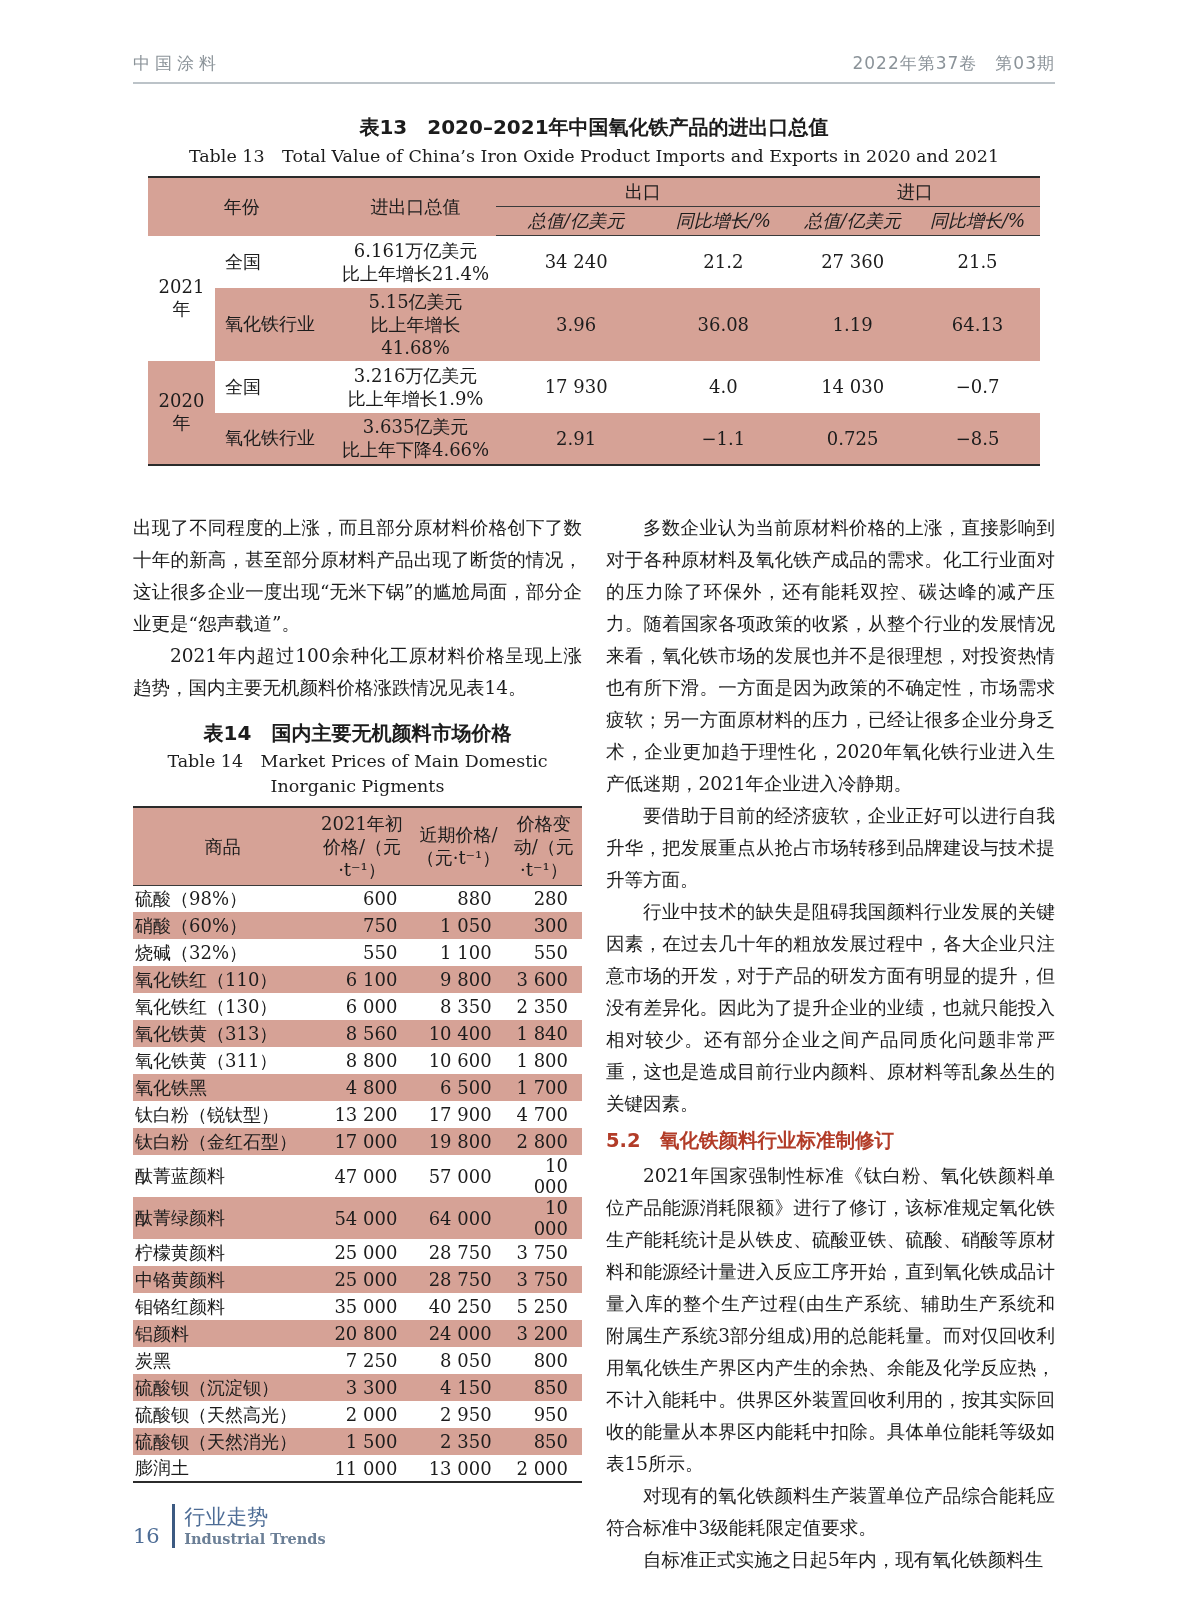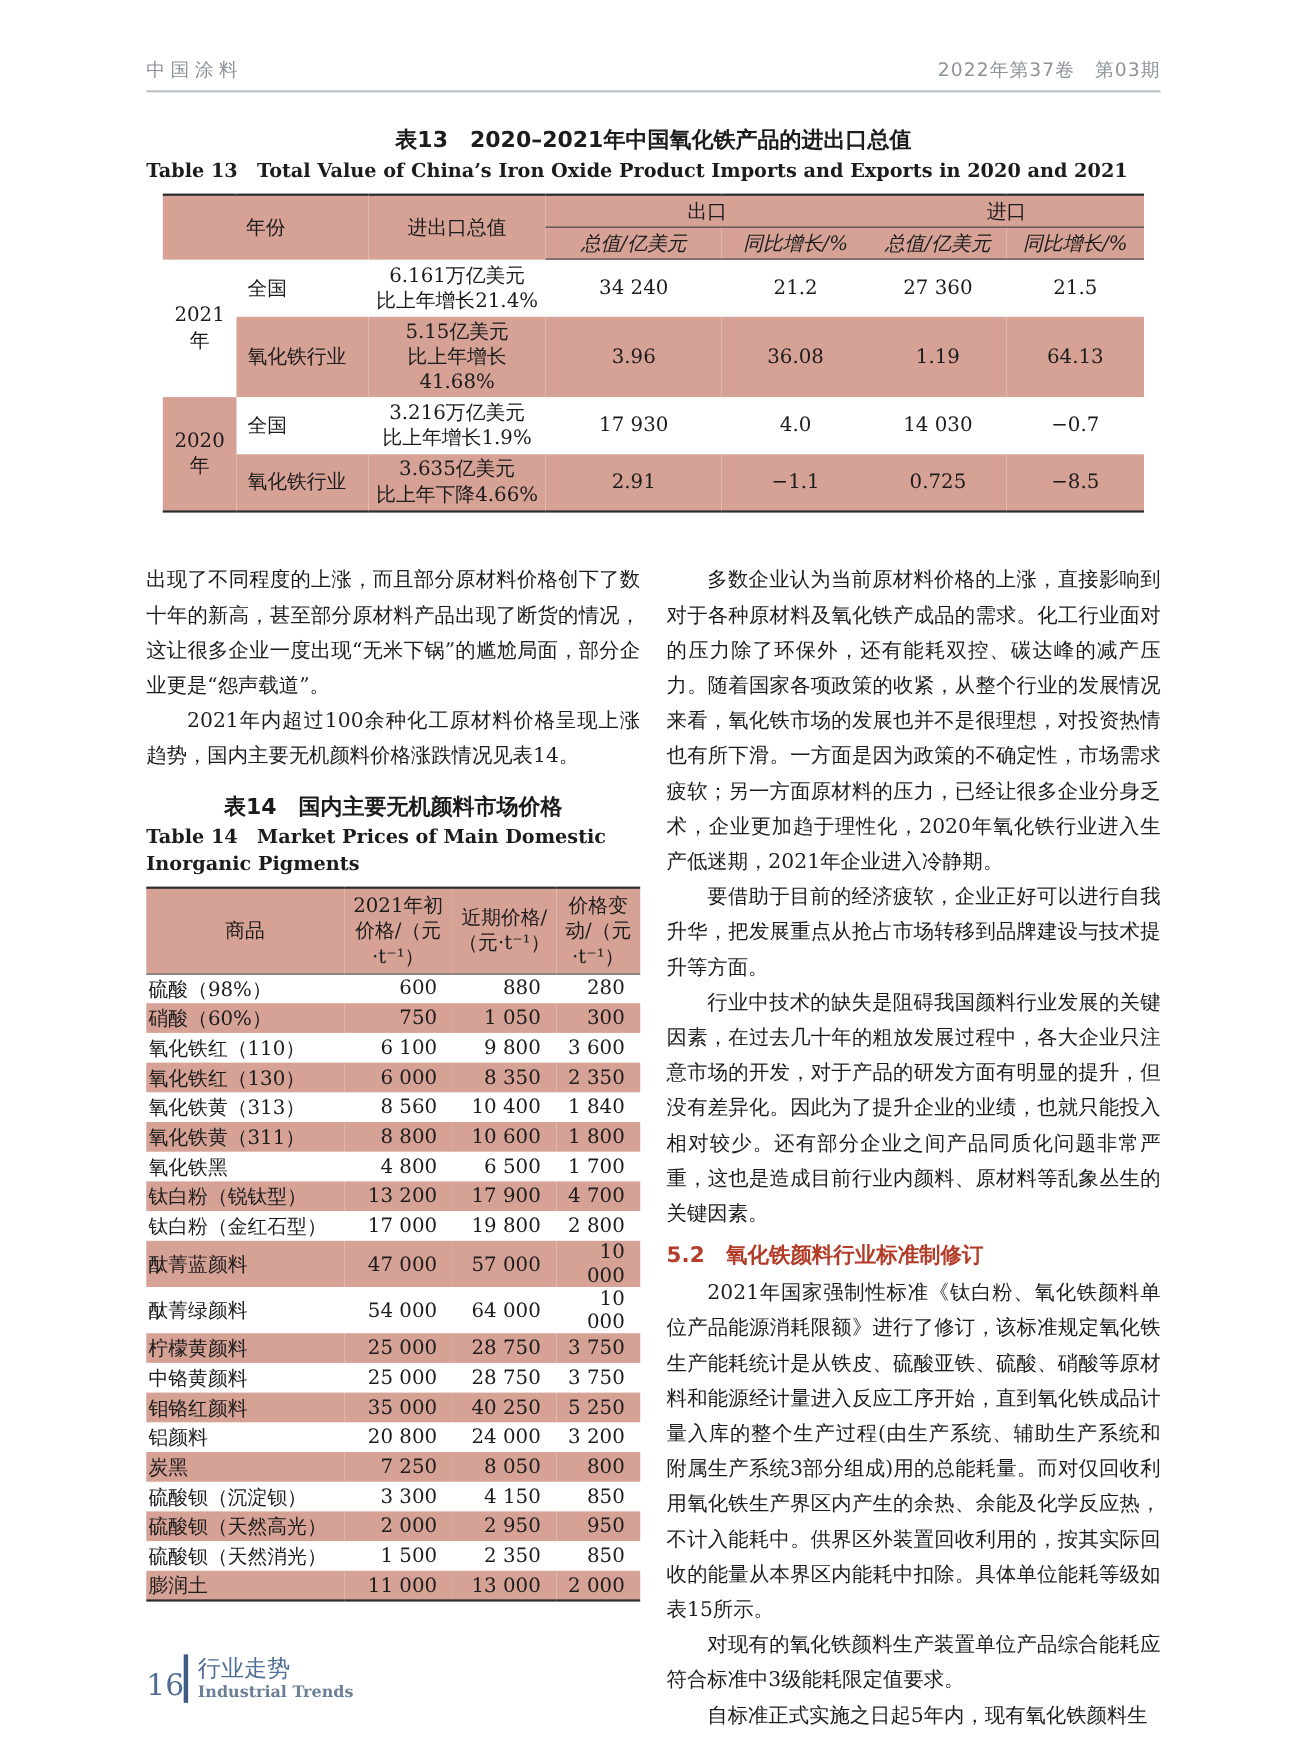--- a/index.html
+++ b/index.html
@@ -32,21 +32,22 @@
   }
   .journal-name{letter-spacing:5px;}
   .issue-info{letter-spacing:1px;}
   
   .tbl-title-zh{
     text-align:center;
     font-family:"DejaVu Sans","Liberation Sans",sans-serif;
     font-weight:bold;font-size:20px;line-height:27px;
   }
   .tbl-title-en{
-    font-weight:bold;font-size:17.5px;line-height:25px;
+    text-align:center;
+    font-weight:normal;font-size:17.5px;line-height:25px;
     margin-bottom:7px;
   }
   .t13-block{margin-top:30px;}
   .t13-block .tbl-title-zh{margin-bottom:3px;}
   
   table{border-collapse:collapse;}
   .t13{
     width:892px;margin:0 auto;
     font-size:18px;
     border-top:2px solid #2b2b2b;
@@ -100,23 +101,23 @@
   .t14 td{height:27px;padding:0 2px;vertical-align:middle;}
   .t14 td.name{text-align:left;padding-left:2px;}
   .t14 td.num{text-align:right;padding-right:14px;}
   .t14 tbody tr:nth-of-type(even) td{background:var(--pink);}
   
   .page-footer{
     position:absolute;left:133px;bottom:52px;
     display:flex;align-items:center;
   }
   .page-number{
-    color:var(--blue);font-size:27px;
+    color:var(--blue);font-size:21px;
     font-family:"DejaVu Serif","Liberation Serif",serif;
-    margin-right:0;align-self:flex-end;
+    margin-right:12px;align-self:flex-end;
   }
   .footer-bar{width:3.5px;height:44px;background:#3c5a82;margin-right:9px;}
   .footer-sec{display:flex;flex-direction:column;justify-content:center;}
   .footer-sec-zh{
     color:var(--blue);font-size:21px;line-height:25px;
     font-family:"DejaVu Sans","Liberation Sans",sans-serif;
   }
   .footer-sec-en{
     color:var(--blue-light);font-size:14.5px;line-height:18px;font-weight:bold;
   }
@@ -236,20 +237,26 @@
                 <td class="num">280</td>
               </tr>
 
               <tr>
                 <td class="name">硝酸（60%）</td>
                 <td class="num">750</td>
                 <td class="num">1 050</td>
                 <td class="num">300</td>
               </tr>
 
+              <tr>
+                <td class="name">烧碱（32%）</td>
+                <td class="num">550</td>
+                <td class="num">1 100</td>
+                <td class="num">550</td>
+              </tr>
 
               <tr>
                 <td class="name">氧化铁红（110）</td>
                 <td class="num">6 100</td>
                 <td class="num">9 800</td>
                 <td class="num">3 600</td>
               </tr>
 
               <tr>
                 <td class="name">氧化铁红（130）</td>

